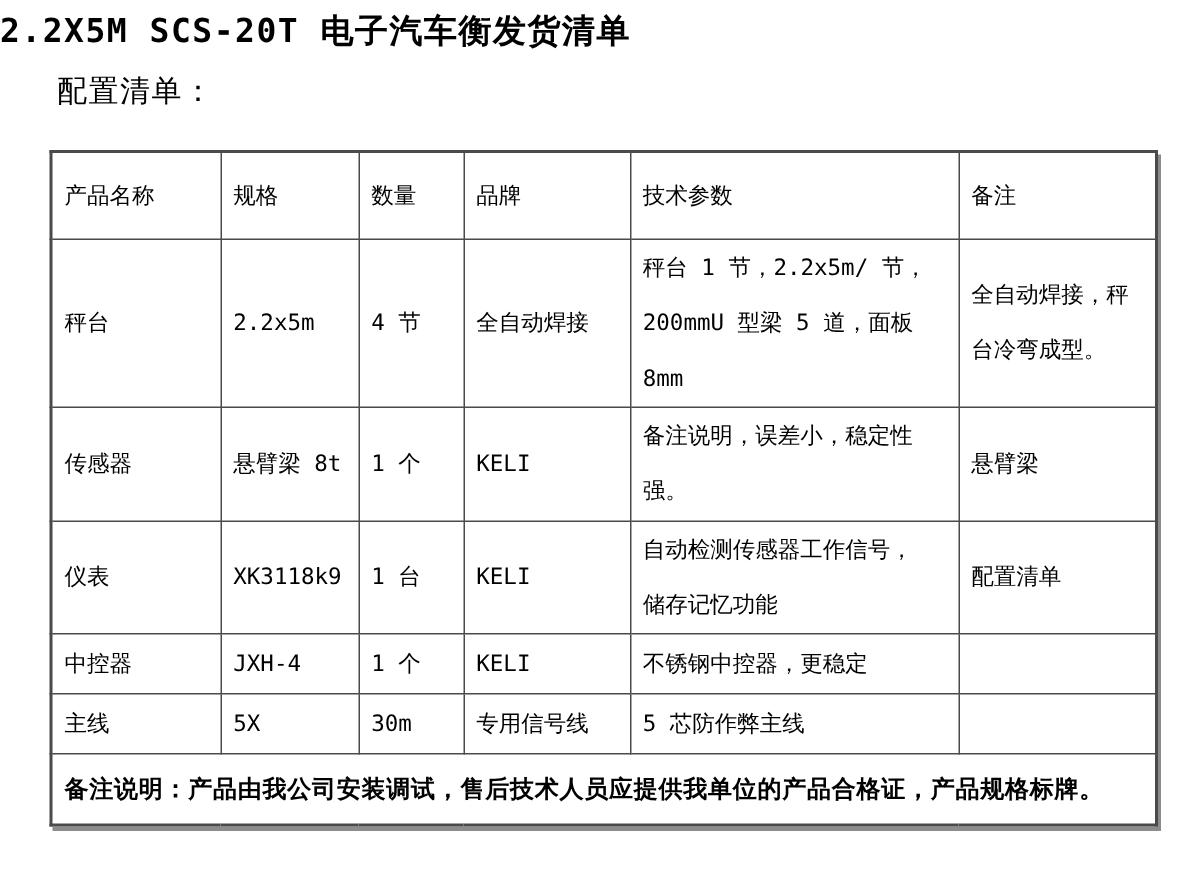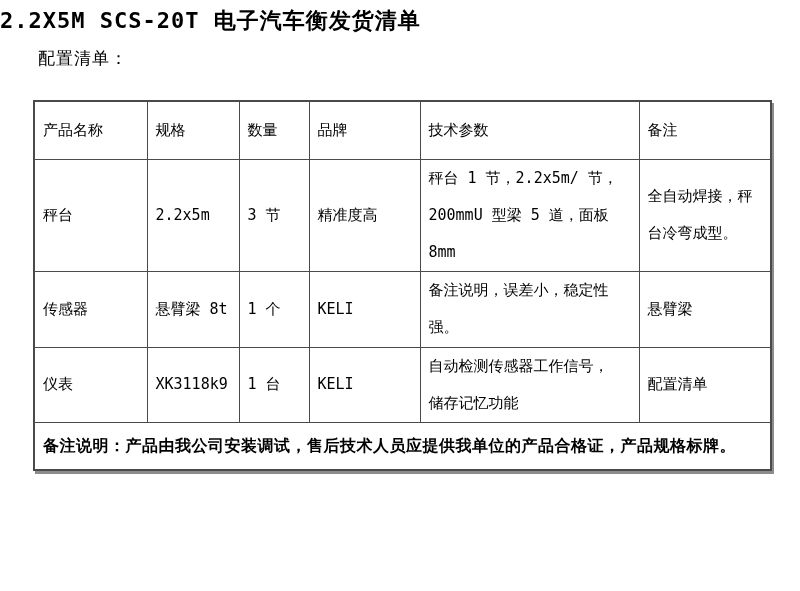--- a/index.html
+++ b/index.html
@@ -19,21 +19,21 @@
     font-family:"DejaVu Sans Mono","DejaVu Sans",sans-serif;
     overflow:hidden;
   }
   .title{
     position:absolute;top:6px;left:0;width:100%;
     margin:0;
     font-size:22px;font-weight:bold;letter-spacing:1px;
   }
   .section-label{
     position:absolute;top:47px;left:38px;
-    font-size:17px;letter-spacing:1px;
+    font-size:20px;letter-spacing:1px;
   }
   table.sheet{
     position:absolute;top:100px;left:33px;
     width:737px;
     border-collapse:collapse;table-layout:fixed;
     background:var(--bg);
     border:2px solid var(--border);
     box-shadow:2px 3px 0 var(--shadow);
   }
   .sheet th,.sheet td{
@@ -86,22 +86,22 @@
         <th>数量</th>
         <th>品牌</th>
         <th>技术参数</th>
         <th>备注</th>
       </tr>
     </thead>
     <tbody>
       <tr>
         <td>秤台</td>
         <td>2.2x5m</td>
-        <td>3 节</td>
-        <td>精准度高</td>
+        <td>4 节</td>
+        <td>全自动焊接</td>
         <td>秤台 1 节，2.2x5m/ 节，
 200mmU 型梁 5 道，面板 8mm</td>
         <td>全自动焊接，秤
 台冷弯成型。</td>
       </tr>
       <tr>
         <td>传感器</td>
         <td>悬臂梁 8t</td>
         <td>1 个</td>
         <td>KELI</td>
@@ -111,19 +111,35 @@
       </tr>
       <tr>
         <td>仪表</td>
         <td>XK3118k9</td>
         <td>1 台</td>
         <td>KELI</td>
         <td>自动检测传感器工作信号，
 储存记忆功能</td>
         <td>配置清单</td>
       </tr>
+      <tr>
+        <td>中控器</td>
+        <td>JXH-4</td>
+        <td>1 个</td>
+        <td>KELI</td>
+        <td>不锈钢中控器，更稳定</td>
+        <td></td>
+      </tr>
+      <tr>
+        <td>主线</td>
+        <td>5X</td>
+        <td>30m</td>
+        <td>专用信号线</td>
+        <td>5 芯防作弊主线</td>
+        <td></td>
+      </tr>
       <tr class="footer-row">
         <td class="footer-note-cell" colspan="6">备注说明：产品由我公司安装调试，售后技术人员应提供我单位的产品合格证，产品规格标牌。</td>
       </tr>
     </tbody>
   </table>
 
 </div>
 
 </body></html>

